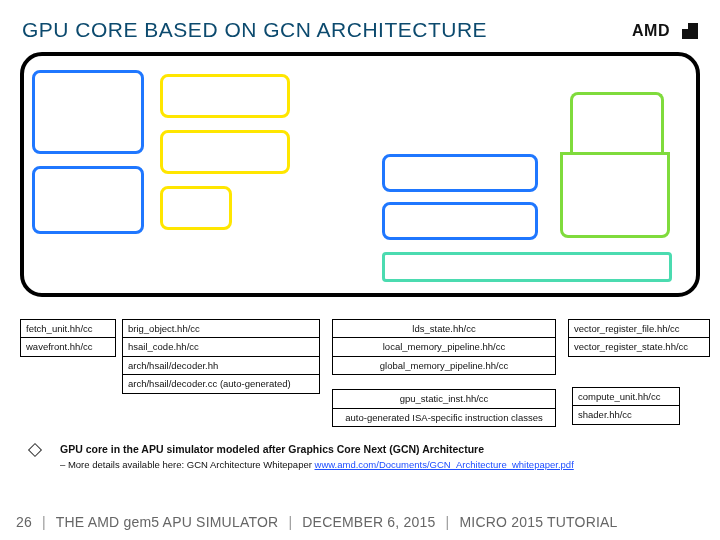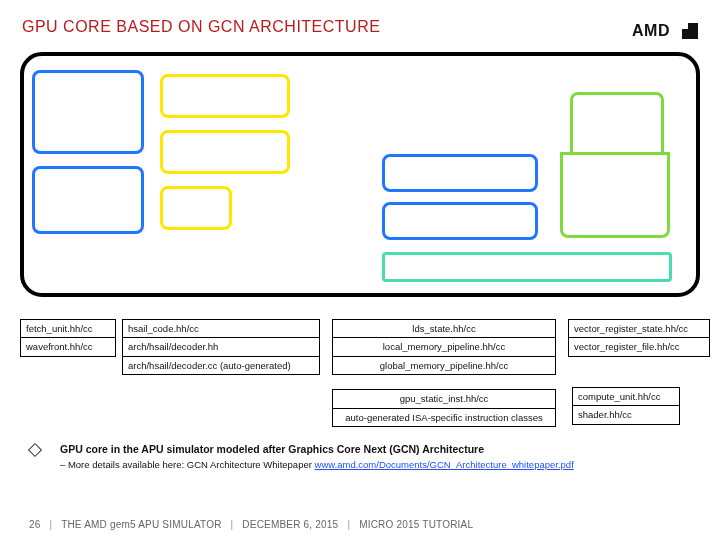--- a/index.html
+++ b/index.html
@@ -8,24 +8,24 @@
     width: 720px;
     height: 540px;
     background: #fff;
     position: relative;
     overflow: hidden;
   }
   .title {
     position: absolute;
     top: 18px;
     left: 22px;
-    font-size: 16px;
+    font-size: 21px;
     font-weight: 400;
     letter-spacing: 0.5px;
-    color: #b91c1c;
+    color: #0c4a6e;
   }
   .logo {
     position: absolute;
     top: 22px;
     right: 22px;
     display: flex;
     align-items: center;
     gap: 12px;
   }
   .logo-text {
@@ -124,22 +124,22 @@
   }
   .note-sub {
     margin-left: 30px;
     font-size: 9.5px;
   }
   .note-sub a { color: #1f4fff; text-decoration: underline; }
 
   .footer {
     position: absolute;
     bottom: 10px;
-    left: 29px;
-    font-size: 10px;
+    left: 16px;
+    font-size: 14px;
     color: #666;
     letter-spacing: 0.2px;
   }
   .footer .sep { margin: 0 6px; color: #999; }
 </style>
 </head>
 <body>
 
 <div class="title">GPU CORE BASED ON GCN ARCHITECTURE</div>
 
@@ -160,34 +160,35 @@
   <div class="box b-green"></div>
   <div class="box b-teal"></div>
 </div>
 
 <div class="filetable">
   <div class="col col1">
     <div class="cell">fetch_unit.hh/cc</div>
     <div class="cell">wavefront.hh/cc</div>
   </div>
   <div class="col col2">
+    <div class="cell">brig_object.hh/cc</div>
     <div class="cell">hsail_code.hh/cc</div>
     <div class="cell">arch/hsail/decoder.hh</div>
     <div class="cell">arch/hsail/decoder.cc (auto-generated)</div>
   </div>
   <div class="col col3">
     <div class="cell">lds_state.hh/cc</div>
     <div class="cell">local_memory_pipeline.hh/cc</div>
     <div class="cell">global_memory_pipeline.hh/cc</div>
     <div class="cell" style="margin-top:14px">gpu_static_inst.hh/cc</div>
     <div class="cell">auto-generated ISA-specific instruction classes</div>
   </div>
   <div class="col col4">
+    <div class="cell">vector_register_file.hh/cc</div>
     <div class="cell">vector_register_state.hh/cc</div>
-    <div class="cell">vector_register_file.hh/cc</div>
   </div>
   <div class="col col5">
     <div class="cell">compute_unit.hh/cc</div>
     <div class="cell">shader.hh/cc</div>
   </div>
 </div>
 
 <div class="notes">
   <div class="note-title">
     <span class="note-marker"></span>

